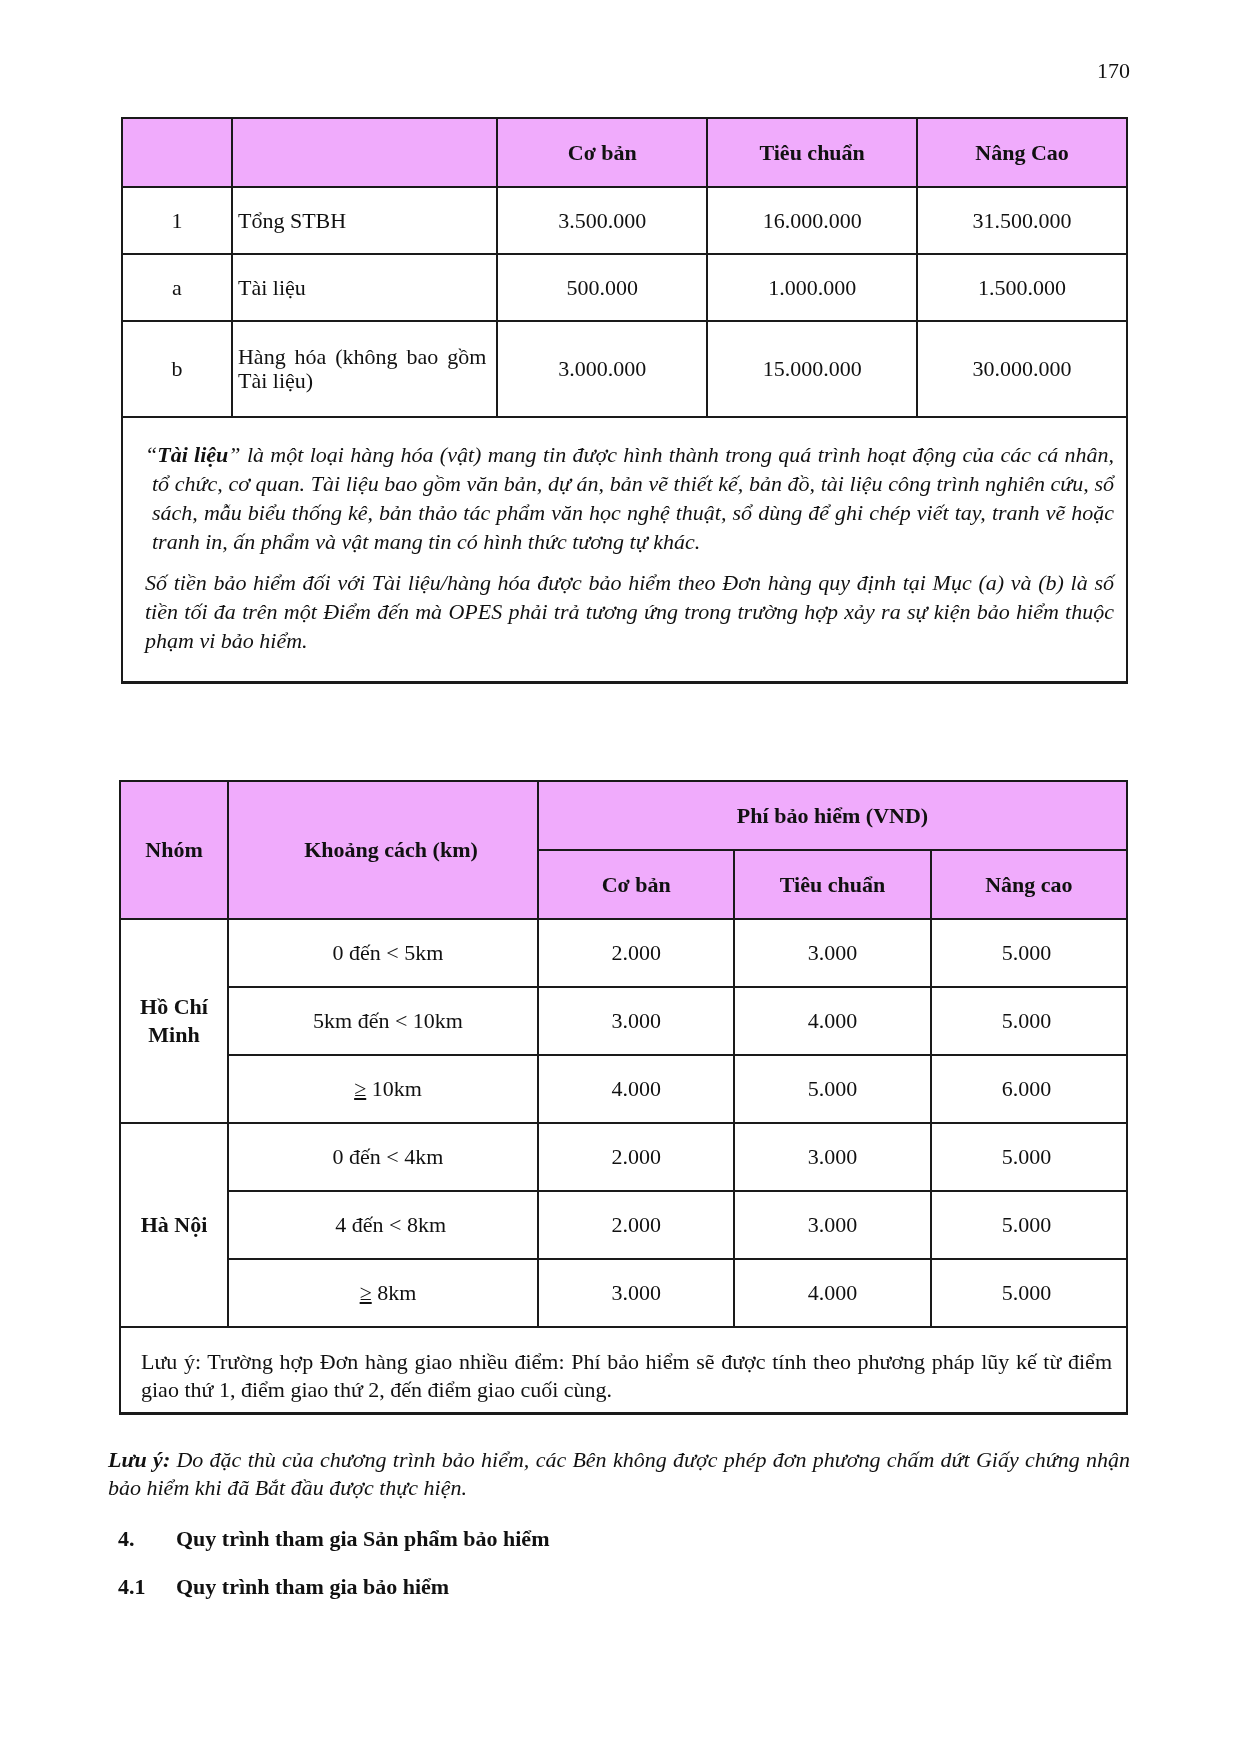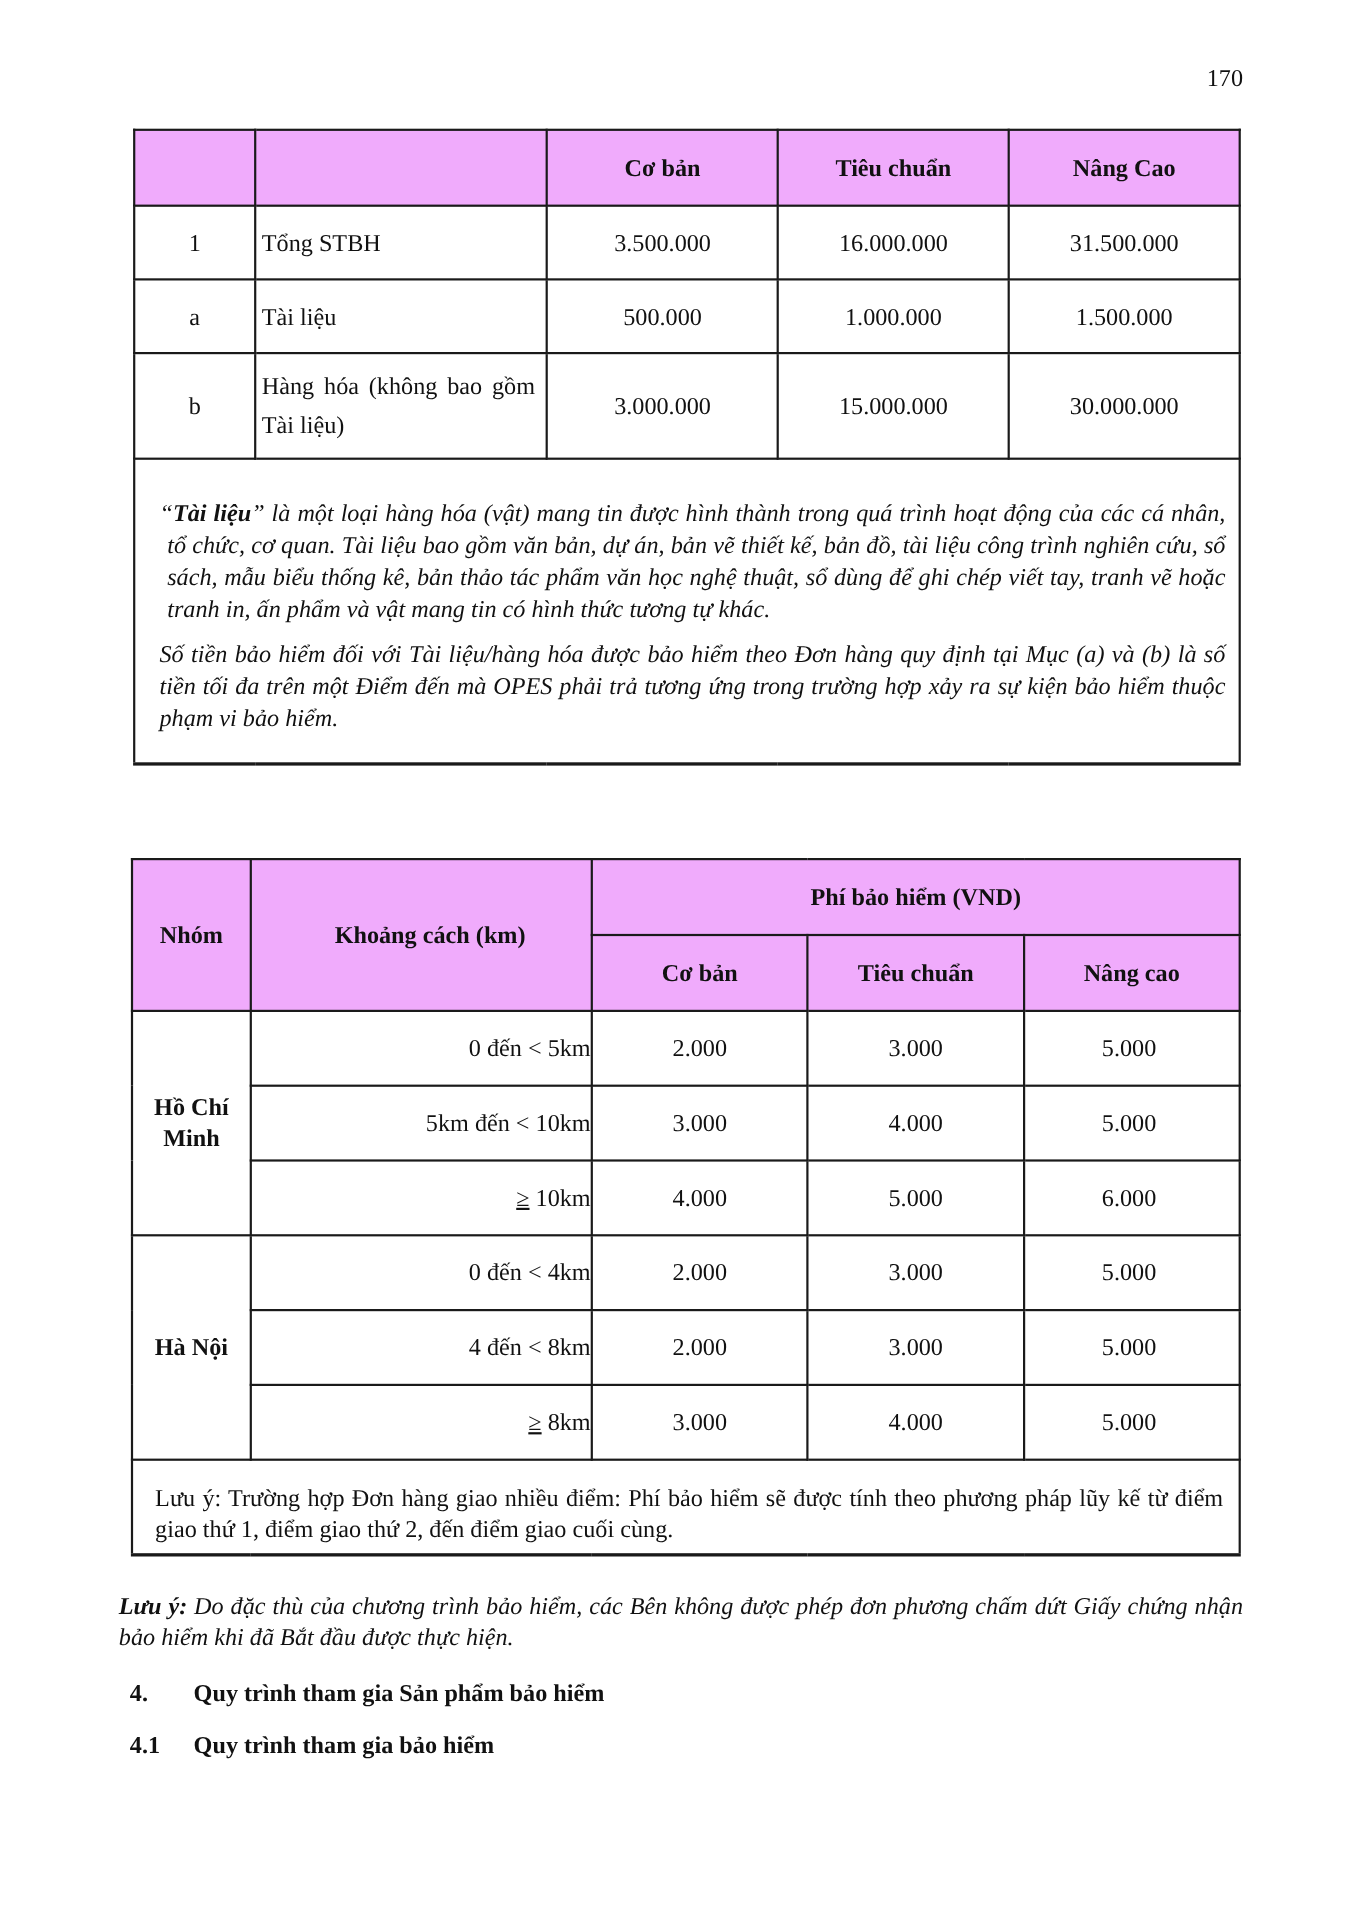--- a/index.html
+++ b/index.html
@@ -17,36 +17,36 @@
     th { background: #f0abfc; font-weight: bold; }
 
     
     #t1 { top: 117px; left: 121px; width: 1007px; }
     #t1 .hdr th { height: 67px; }
     #t1 td { height: 65px; }
     #t1 .c-idx { width: 107px; text-align: center; }
     #t1 .c-item { width: 246px; text-align: left; padding-left: 5px; padding-right: 10px; }
     #t1 .c-val { width: 206px; text-align: center; }
     #t1 tr.row-b td { height: 94px; }
-    #t1 .item-b { text-align: justify; text-align-last: left; line-height: 36px; }
+    #t1 .item-b { text-align: justify; text-align-last: left; line-height: 24px; }
     #t1 .note-cell {
       height: auto; padding: 22px 12px 14px 22px;
       font-style: italic; font-size: 22px; line-height: 29px; text-align: justify;
       border-bottom: 3px solid #1a1a1a;
     }
-    #t1 .note-cell p { margin: 12px 0 12px 0; font-style: italic; }
+    #t1 .note-cell p { margin: 0 0 12px 0; font-style: italic; }
     #t1 .note-cell p.first { text-indent: -7px; padding-left: 7px; }
     #t1 .note-cell b { font-weight: bold; }
 
     
     #t2 { top: 780px; left: 119px; width: 1009px; }
     #t2 th { height: 67px; }
     #t2 td { height: 66px; }
     #t2 .c-group { width: 106px; text-align: center; font-weight: bold; line-height: 28px; font-family: Liberation Serif, serif; }
-    #t2 .c-dist { width: 292px; text-align: right; padding-left: 10px; }
+    #t2 .c-dist { width: 292px; text-align: center; padding-left: 10px; }
     #t2 .c-v { width: 184px; text-align: center; }
     #t2 .c-v.adv { width: 226px; text-align: left; padding-left: 70px; }
     #t2 .note2 {
       height: auto; padding: 20px 14px 8px 20px; font-size: 22px; line-height: 28px;
       text-align: justify; border-bottom: 3px solid #1a1a1a;
     }
     .ge { text-decoration: underline; }
 
     .after-note {
       position: absolute; top: 1446px; left: 108px; width: 1022px;

